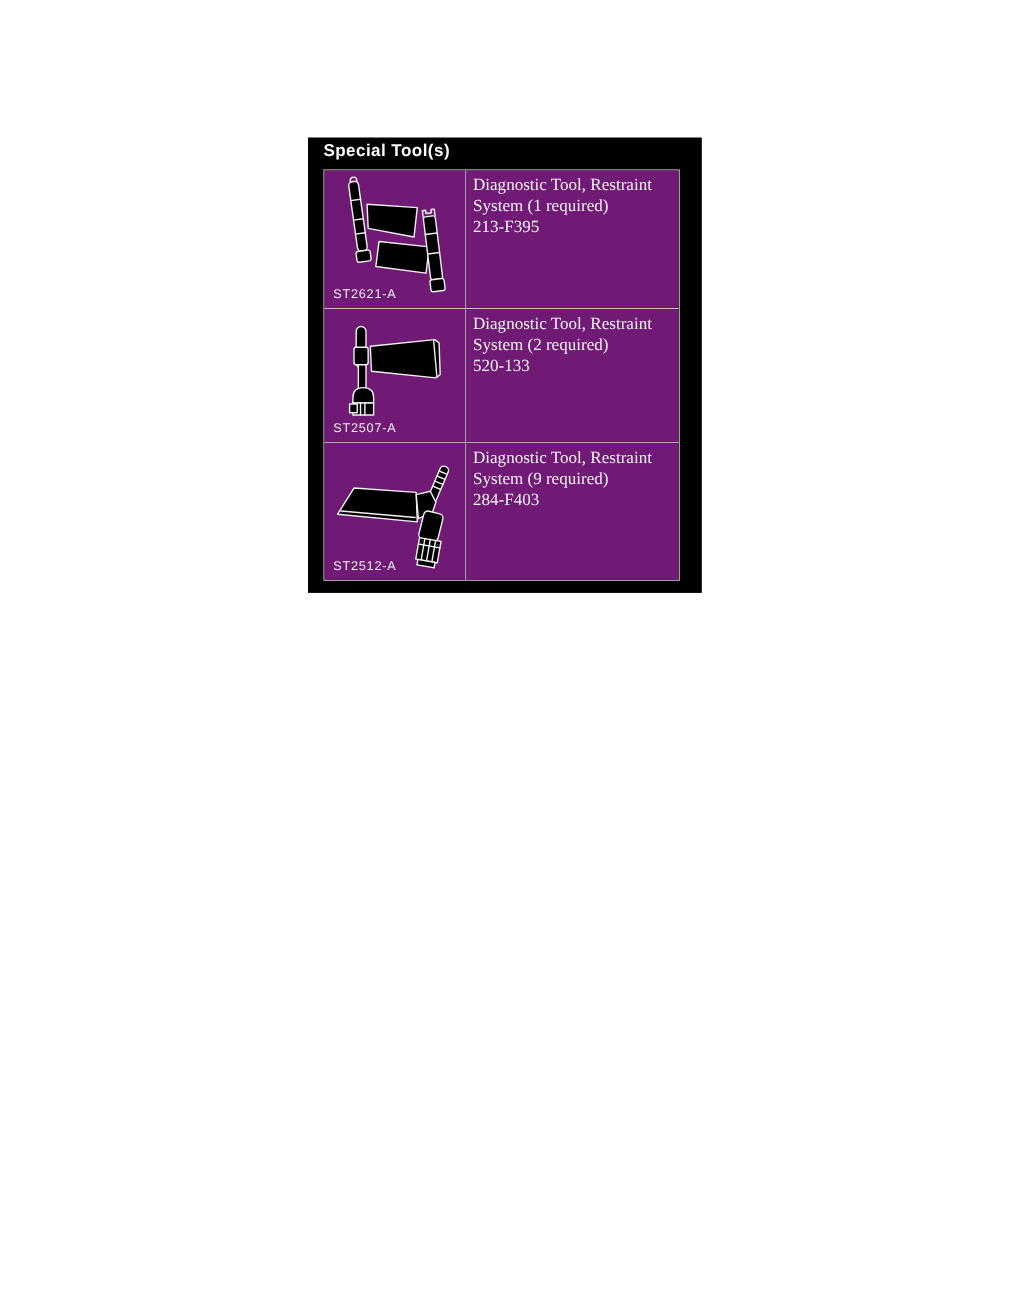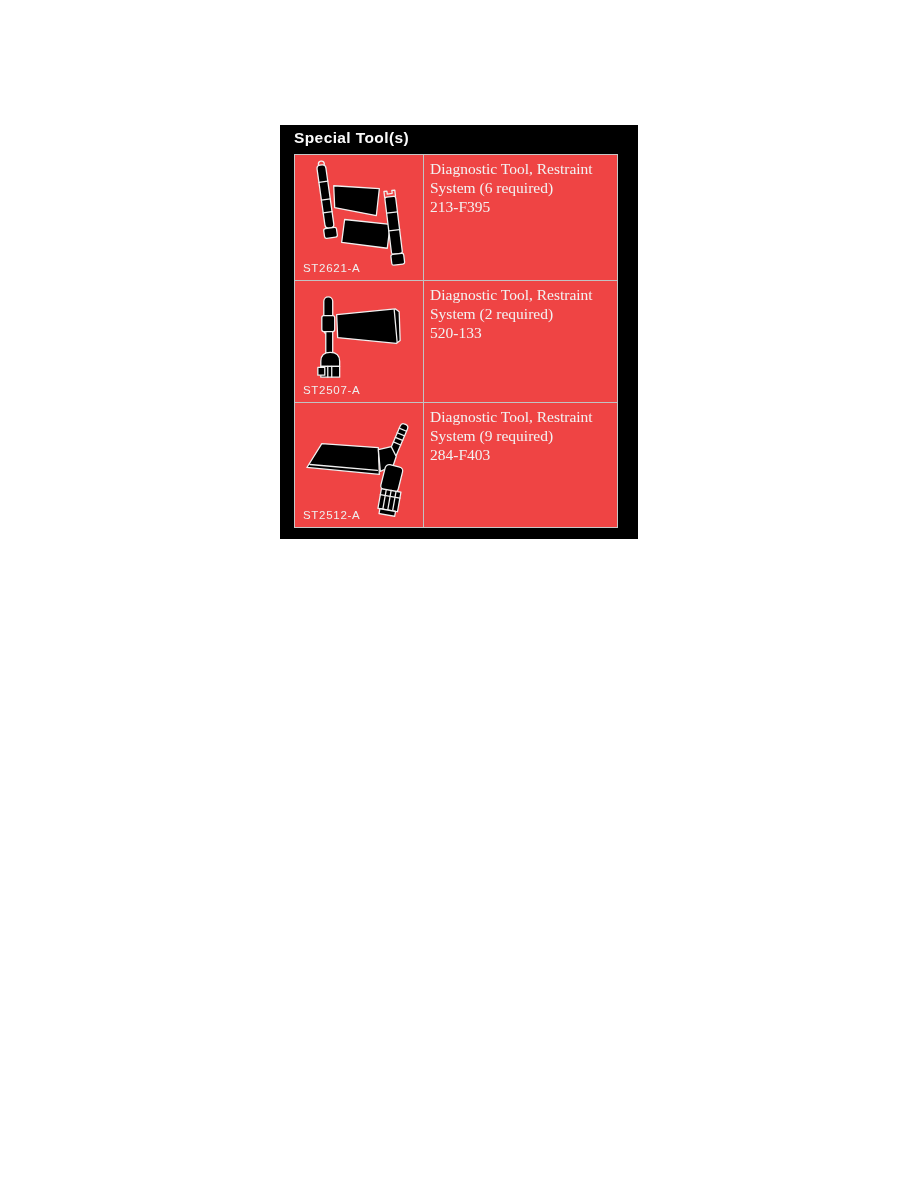--- a/index.html
+++ b/index.html
@@ -24,21 +24,21 @@
   }
   .tools-table {
     position:absolute; left:14px; top:29px;
     width:324px; height:374px;
     box-sizing:border-box;
     border:1px solid #c6c6c6;
     display:grid;
     grid-template-columns:129px 1fr;
     grid-template-rows:126px 122px 1fr;
   }
-  .cell { box-sizing:border-box; position:relative; background:#ef4444; }
+  .cell { box-sizing:border-box; position:relative; background:#701a75; }
   .img-cell { border-right:1px solid #c2c2c2; border-bottom:1px solid #c2c2c2; }
   .text-cell { border-bottom:1px solid #c2c2c2; padding:4px 6px 4px 6px; }
   .row-last { border-bottom:none; }
   .text-cell .line {
     color:#f2f2f2;
     font-family:"Liberation Serif", "DejaVu Serif", serif;
     font-size:15.5px; line-height:19px;
     white-space:nowrap;
   }
   .img-label {
@@ -83,21 +83,21 @@
             <line class="ln" x1="94" y1="58" x2="105" y2="58"></line>
             <line class="ln" x1="94" y1="76" x2="105" y2="76"></line>
             <rect class="fl" x="93" y="100" width="13" height="11" rx="2"></rect>
           </g>
         </svg>
         <span class="img-label">ST2621-A</span>
       </div>
 
       <div class="cell text-cell">
         <div class="line">Diagnostic Tool, Restraint</div>
-        <div class="line">System (6 required)</div>
+        <div class="line">System (1 required)</div>
         <div class="line">213-F395</div>
       </div>
 
       <div class="cell img-cell">
         <svg class="tool-art" viewBox="0 0 129 122" aria-hidden="true">
 
           <polygon class="fl" points="42,34 101,28 105,31 106,60 102,63 43,57"></polygon>
           <line class="ln" x1="100" y1="29" x2="103" y2="62"></line>
 
           <rect class="fl" x="29" y="16" width="9" height="38" rx="4.5"></rect>

